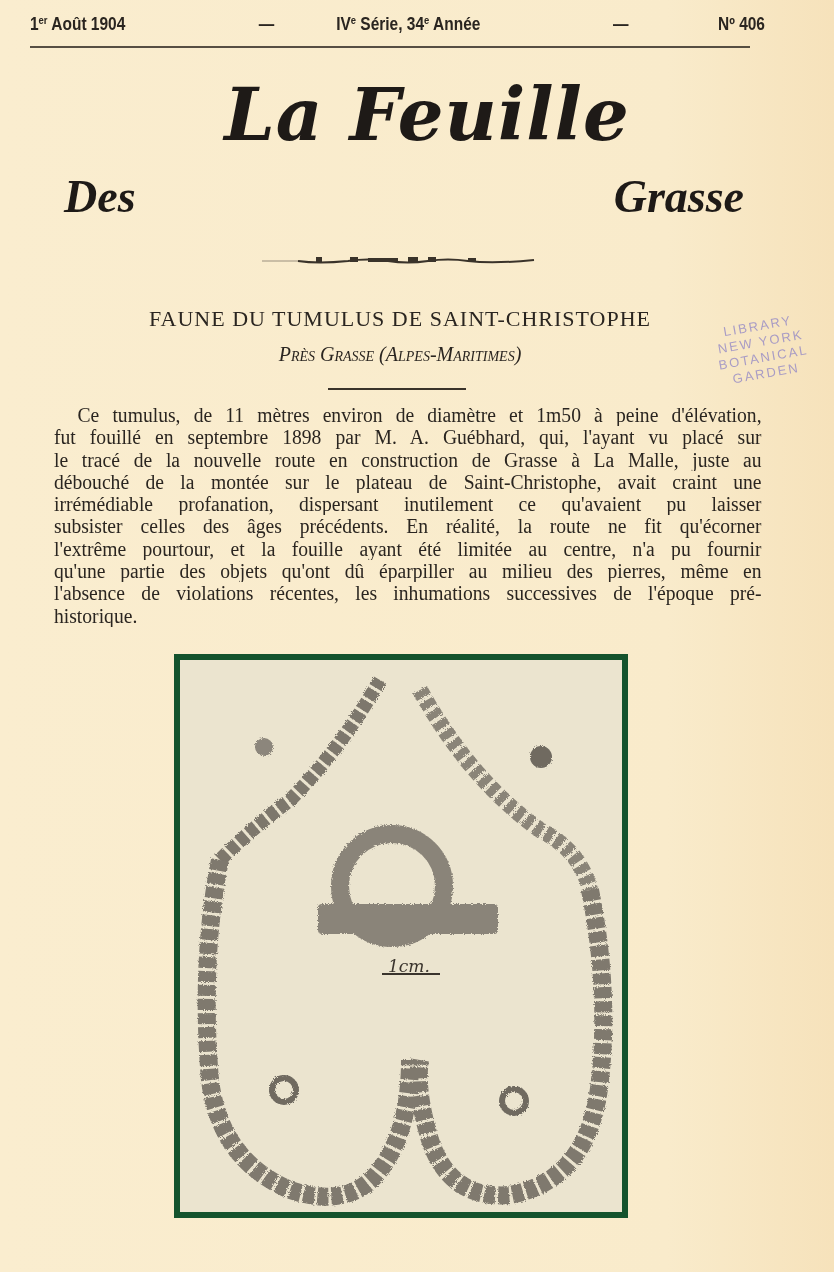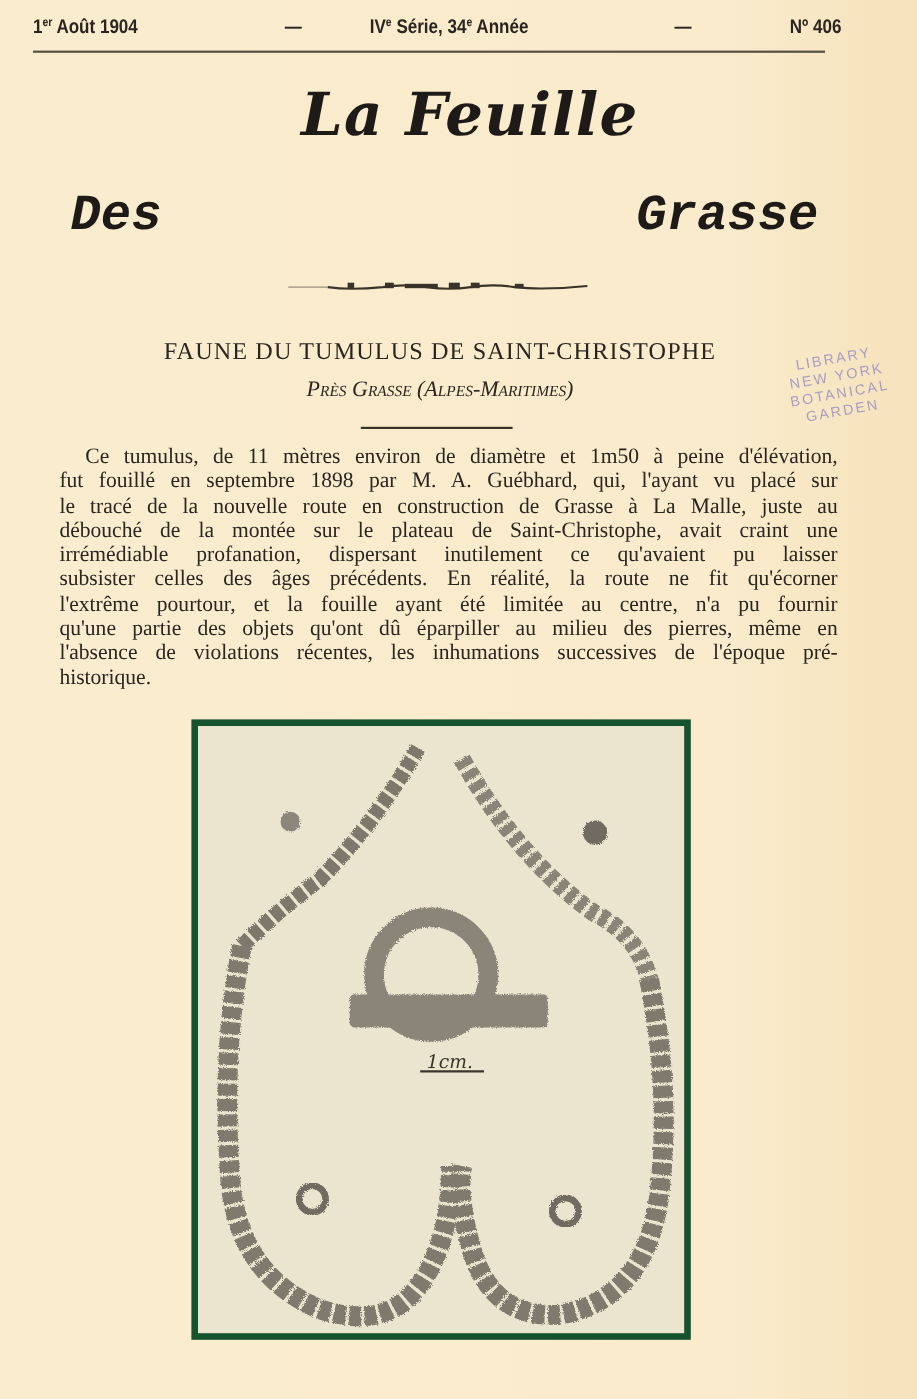--- a/index.html
+++ b/index.html
@@ -50,32 +50,32 @@
     
     .masthead-line1 {
       position: absolute;
       left: 0;
       width: 834px;
       top: 72px;
       text-align: center;
       font-family: "DejaVu Serif", serif;
       font-style: italic;
       font-weight: bold;
-      font-size: 54px;
+      font-size: 72px;
       letter-spacing: 1px;
       color: #1e1a17;
       padding-left: 20px;
       box-sizing: border-box;
     }
     .masthead-line2 {
       position: absolute;
       left: 64px;
       top: 170px;
       width: 680px;
-      font-family: Liberation Mono, monospace;
+      font-family: Liberation Serif, serif;
       font-style: italic;
       font-weight: bold;
       font-size: 46px;
       color: #1e1a17;
       display: flex;
       justify-content: space-between;
     }
     .ornament {
       position: absolute;
       left: 258px;

